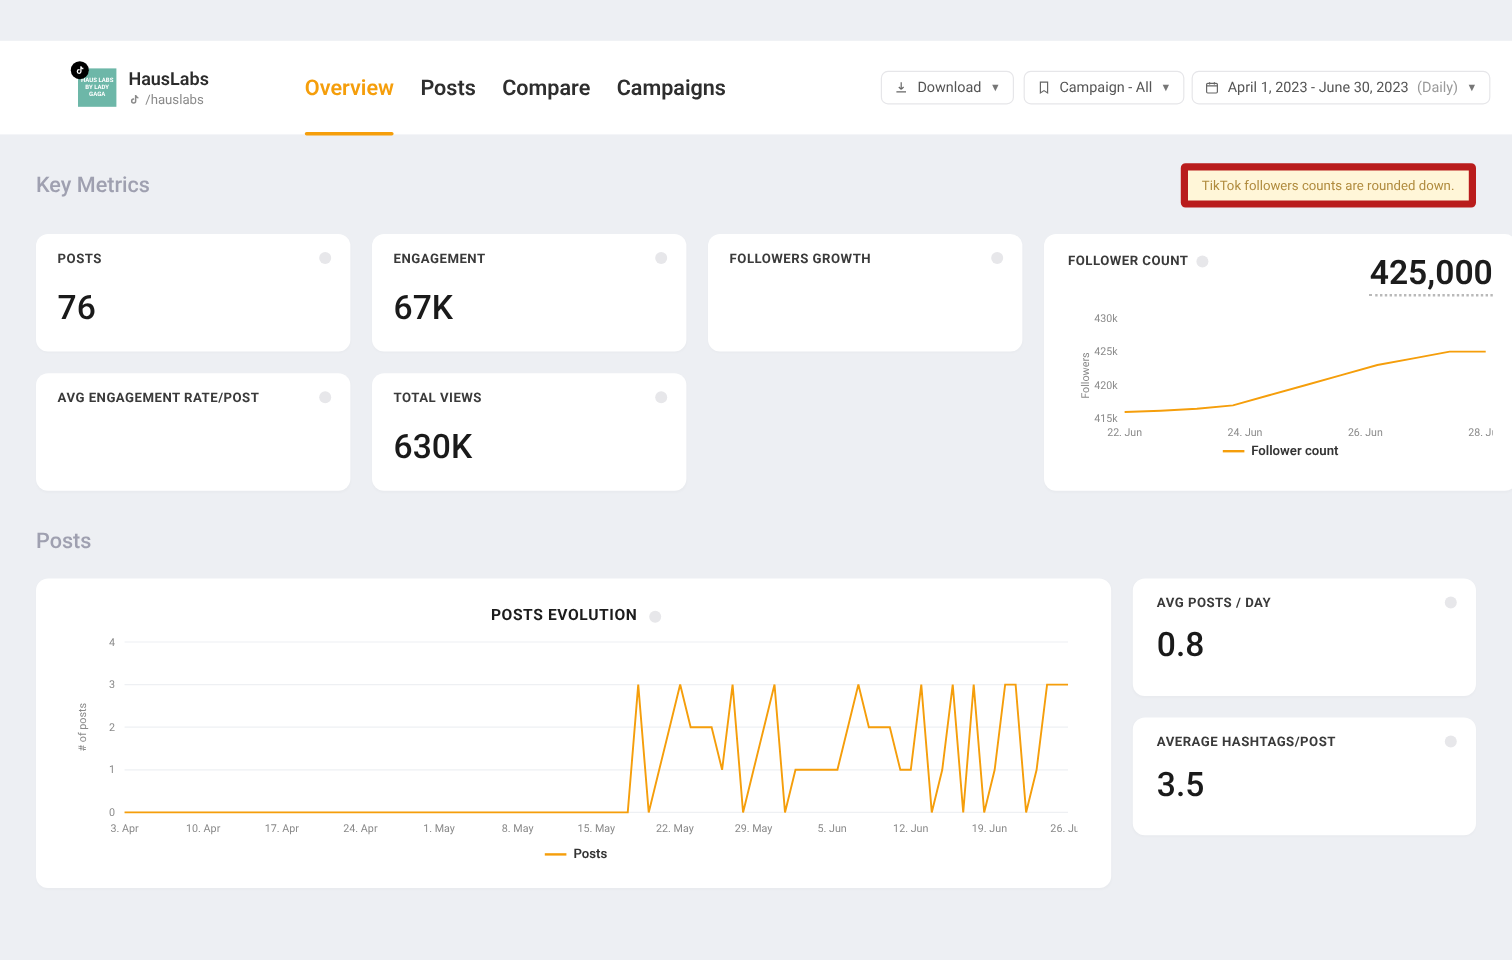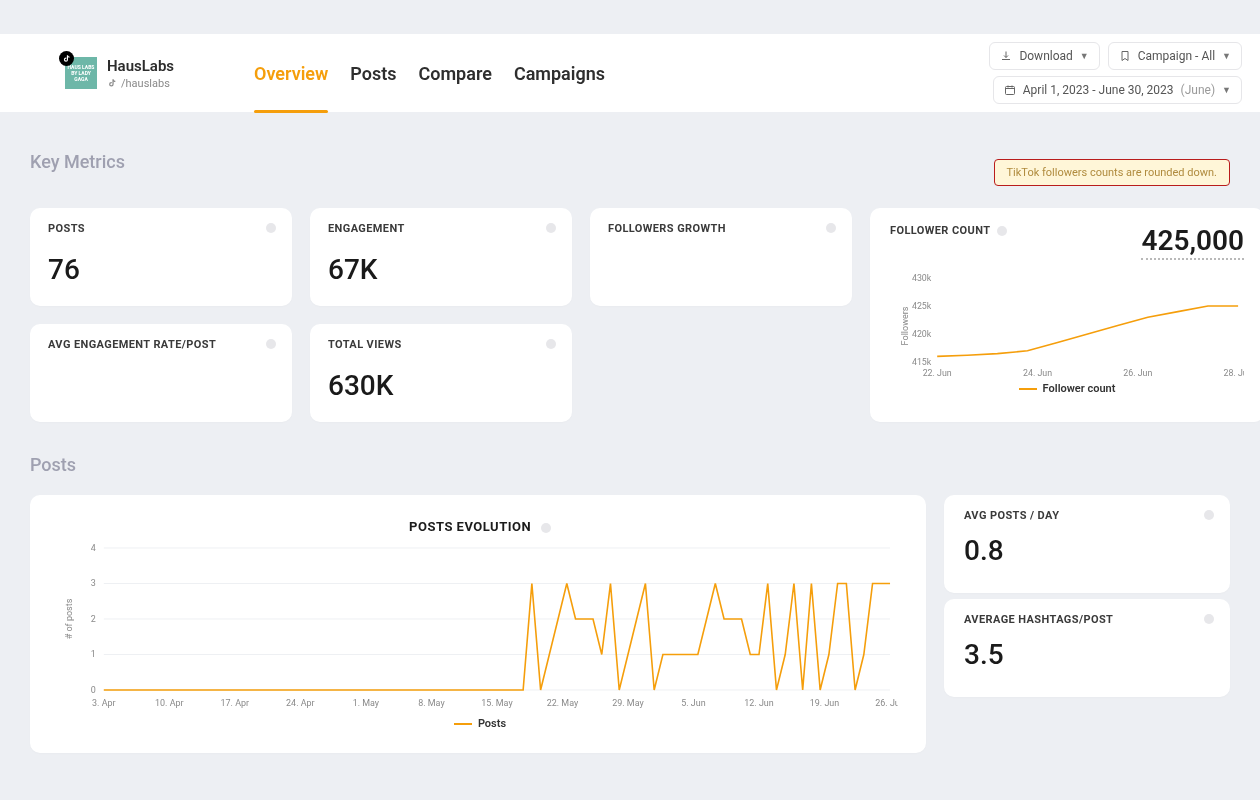--- a/index.html
+++ b/index.html
@@ -99,21 +99,21 @@
     bottom: -1px;
     left: 0;
     right: 0;
     height: 3px;
     background: var(--accent);
     border-radius: 2px;
   }
   .topbar-right {
     margin-left: auto;
     display: flex;
-    flex-direction: column;
+    flex-direction: row;
     gap: 6px;
     align-items: flex-end;
     justify-content: space-between;
   }
   .controls-row { display: flex; gap: 8px; }
   .pill {
     border: 1px solid var(--border);
     border-radius: 6px;
     background: #fff;
     height: 28px;
@@ -134,26 +134,25 @@
     justify-content: space-between;
     margin-bottom: 22px;
   }
   .section-title {
     font-size: 18px;
     font-weight: 500;
     color: var(--heading-muted);
   }
   .warning {
     background: var(--warning-bg);
-    border: 1px solid #b91c1c;
+    border: 6px solid #b91c1c;
     color: var(--warning-text);
     font-size: 11px;
     padding: 6px 12px;
     border-radius: 4px;
-    margin-top: 23px;
   }
   .grid {
     display: grid;
     grid-template-columns: repeat(3, 262px) 394px;
     grid-template-rows: 98px 98px;
     gap: 18px;
   }
   .card {
     background: var(--card-bg);
     border-radius: 10px;
@@ -214,21 +213,21 @@
   .posts-section { margin-top: 32px; }
   .posts-grid {
     display:grid;
     grid-template-columns: 896px 286px;
     gap: 18px;
     align-items: start;
   }
   .posts-chart-card { padding: 24px 28px 14px 32px; height: 258px; text-align: center; }
   .posts-chart-title { font-size: 13px; font-weight:700; letter-spacing:.5px; }
   .posts-svg { width: 100%; height: 170px; margin-top: 8px; }
-  .side-col { display:flex; flex-direction:column; gap:6px; }
+  .side-col { display:flex; flex-direction:column; gap:18px; }
   .side-card { padding: 14px 20px; height: 98px; }
   .side-card .card-value { margin-top: 12px; }
   .axis-text { font-size: 9px; fill:#8a8a8a; font-family: inherit; }
   .grid-line { stroke:#eef0f3; stroke-width:1; }
   .series-line { stroke: var(--accent); stroke-width:1.6; fill:none; }
   svg text { user-select:none; }
 </style>
 </head>
 <body>
 
@@ -277,21 +276,21 @@
         <span class="caret">▼</span>
       </div>
     </div>
     <div class="controls-row">
       <div class="pill">
         <svg width="12" height="12" viewBox="0 0 24 24" fill="none" stroke="#666" stroke-width="2">
             <rect x="3" y="5" width="18" height="16" rx="2"></rect>
             <path d="M3 9h18M8 3v4M16 3v4"></path>
           </svg>
         <span>April 1, 2023 - June 30, 2023</span>
-        <span class="muted">(June)</span>
+        <span class="muted">(Daily)</span>
         <span class="caret">▼</span>
       </div>
     </div>
   </div>
 </div>
 
 <div class="content">
 
   <div class="section-head">
     <div class="section-title">Key Metrics</div>

